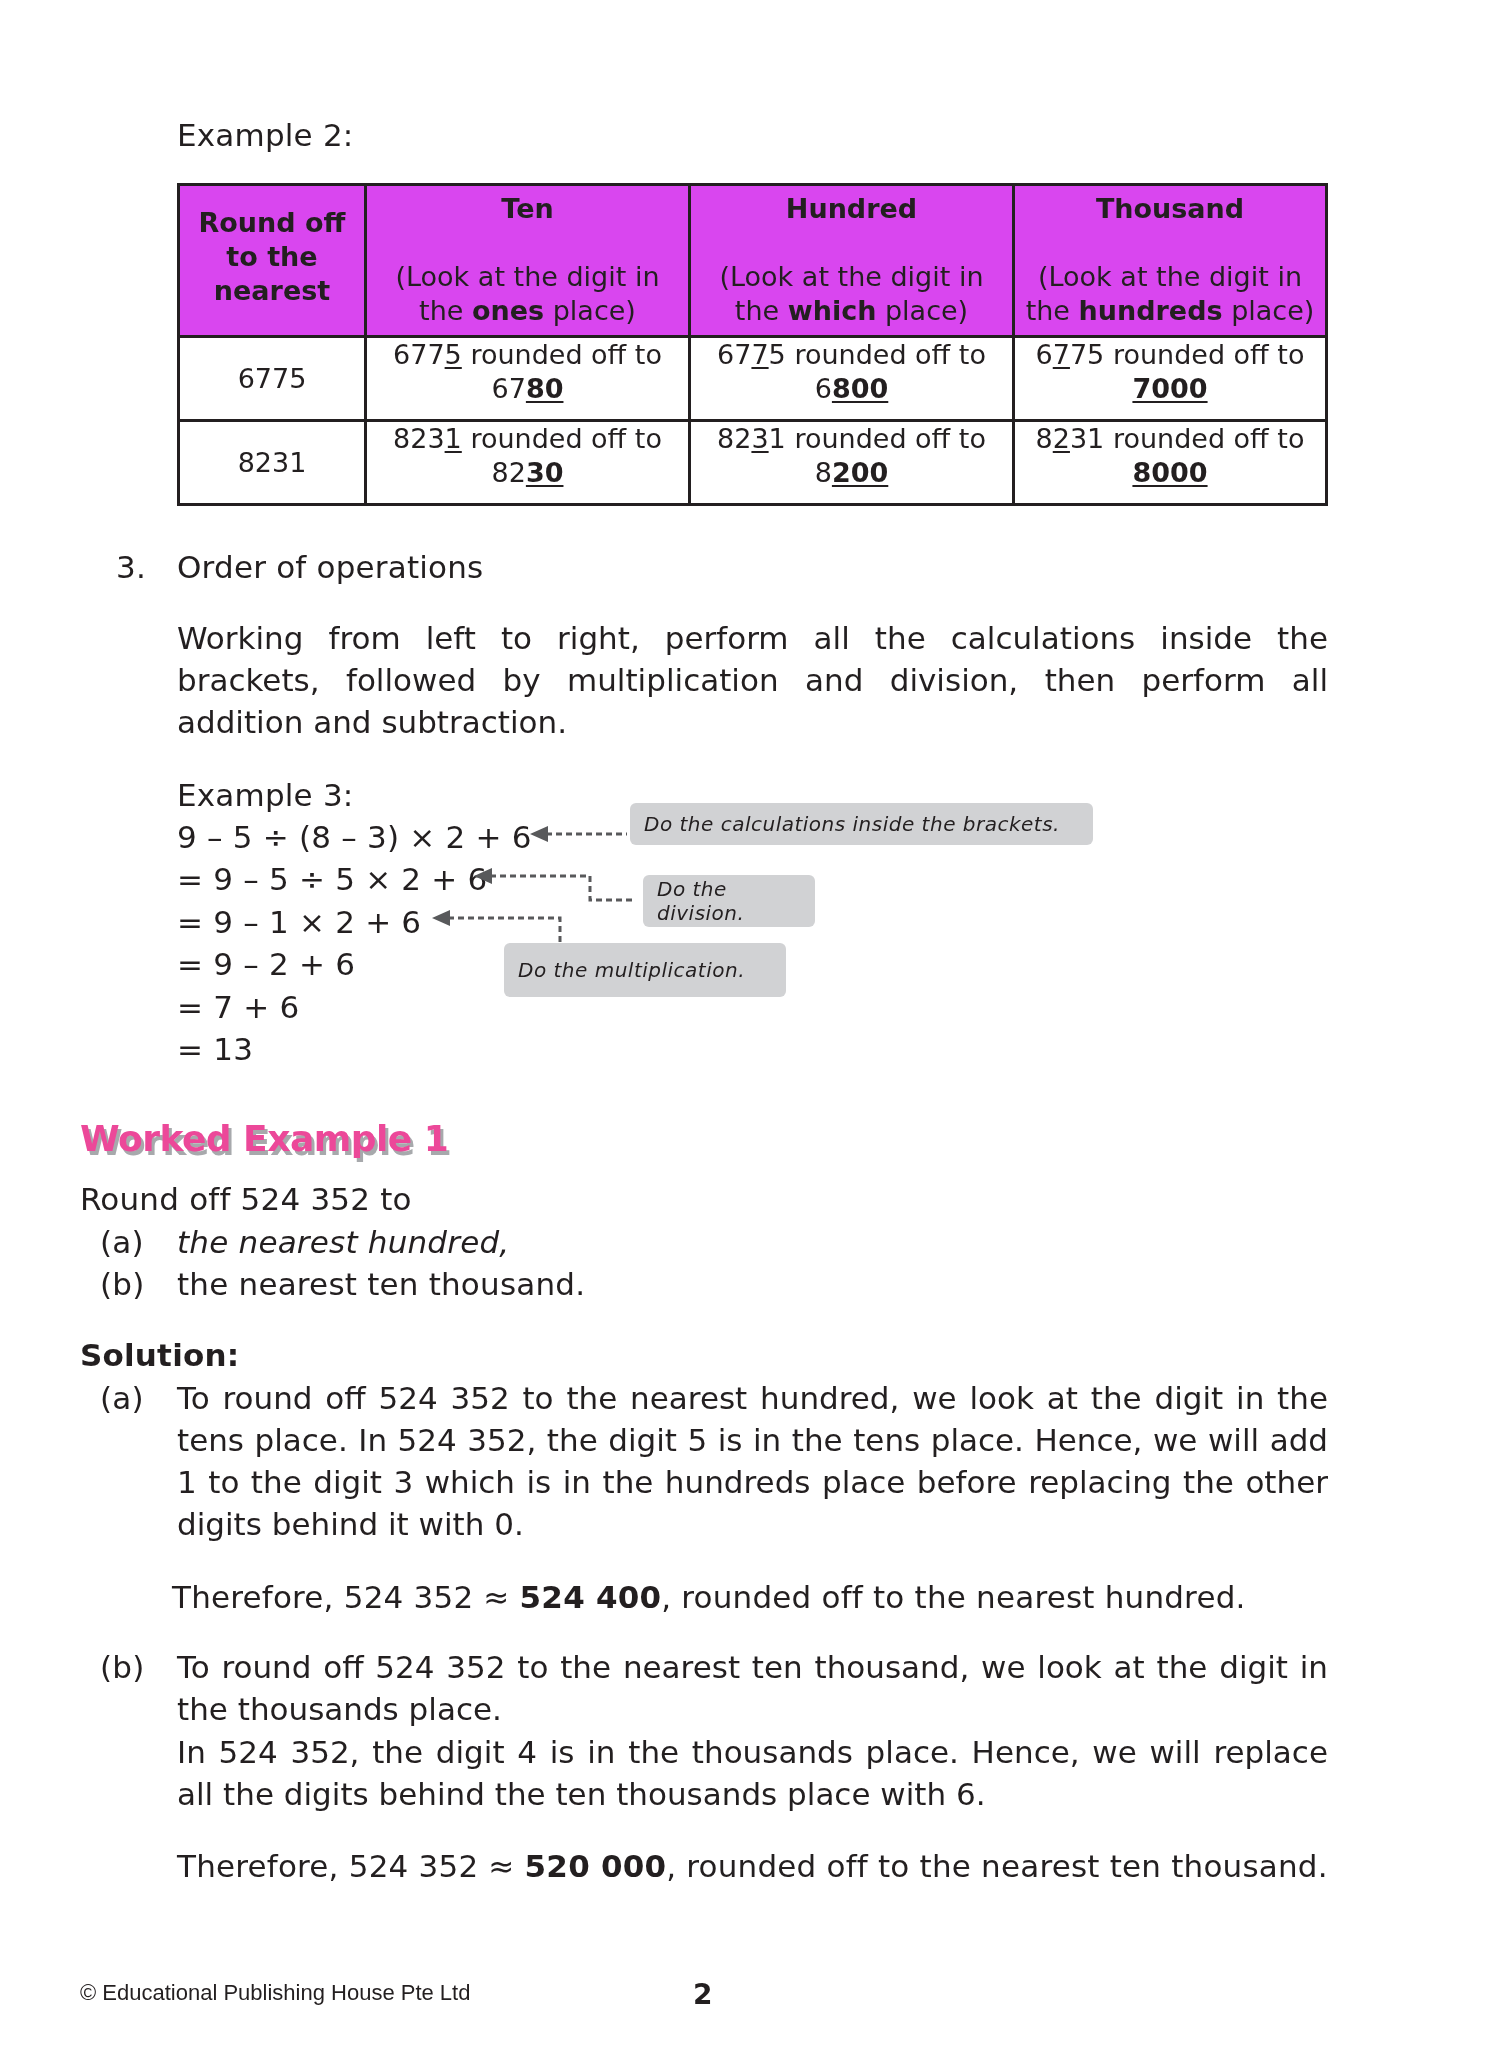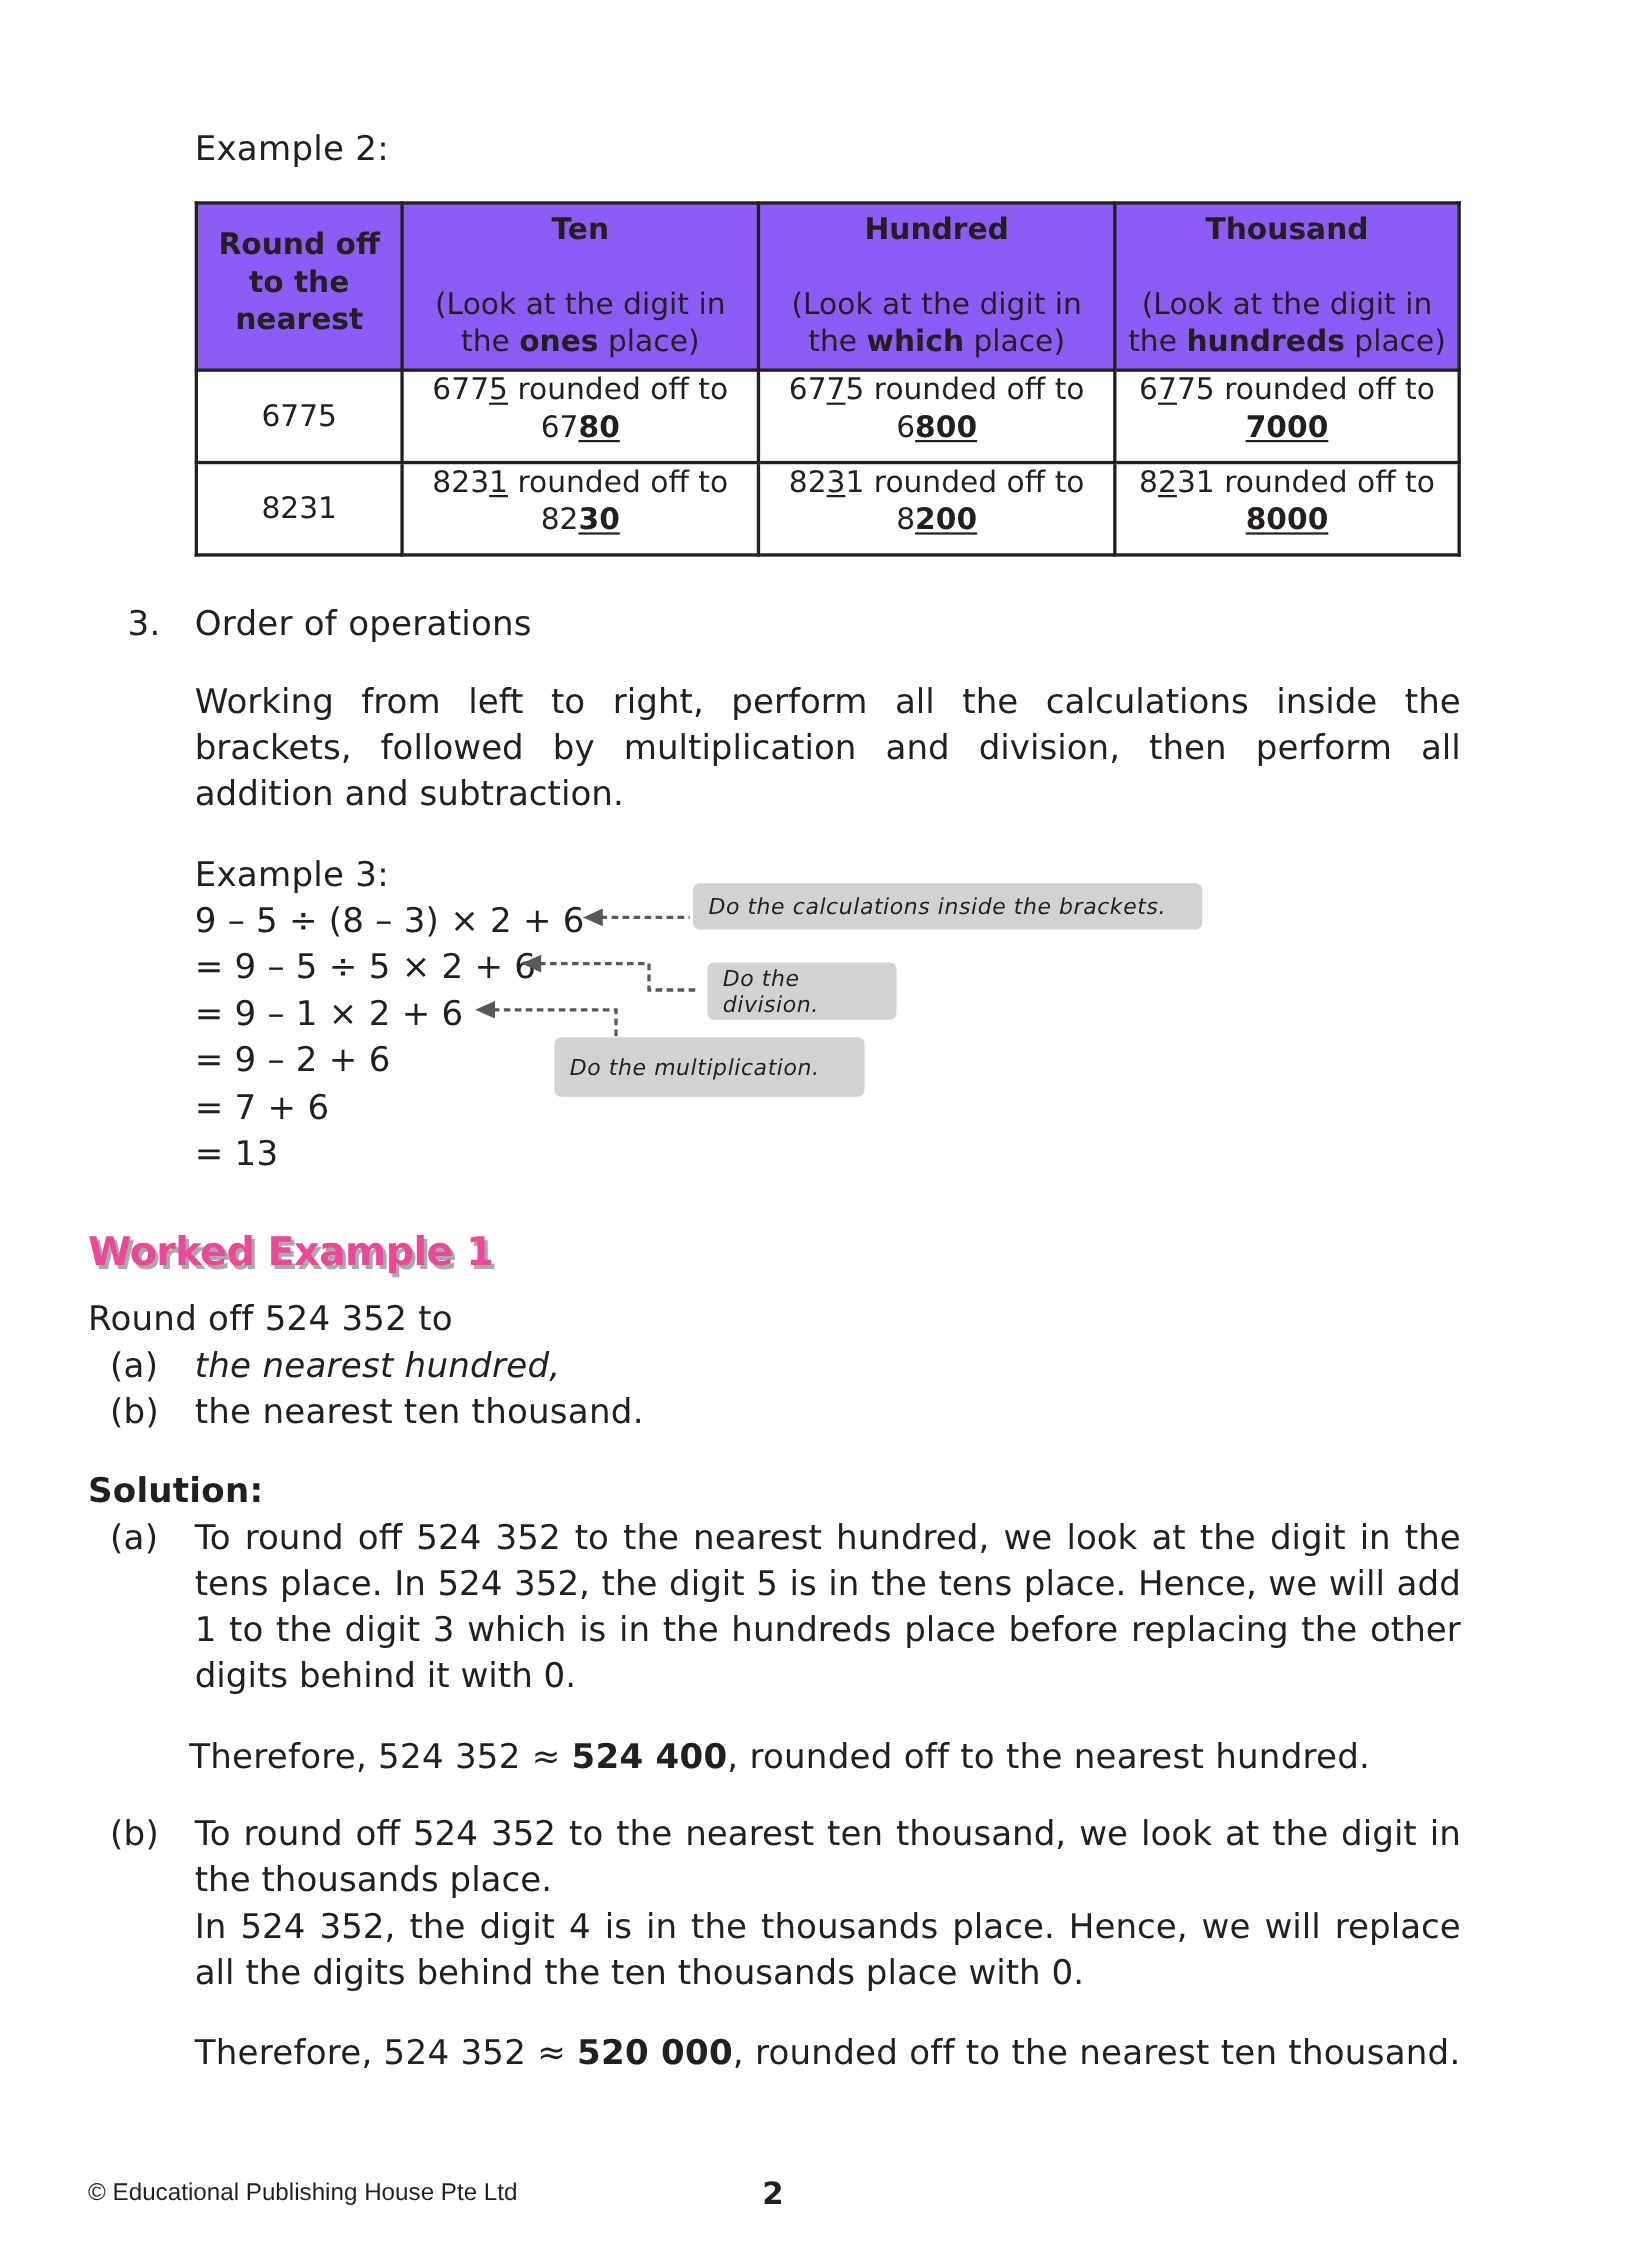--- a/index.html
+++ b/index.html
@@ -8,21 +8,21 @@
   .abs { position:absolute; }
   .txt { font-size:31px; line-height:42px; white-space:nowrap; letter-spacing:0.2px; }
   .para { font-size:31px; line-height:42px; text-align:justify; text-align-last:left; }
   u { text-decoration:underline; text-underline-offset:3px; text-decoration-thickness:2px; }
   b { font-weight:bold; }
 
   
   table.rt { position:absolute; left:177px; top:183px; width:1151px; border-collapse:collapse;
              font-size:27px; line-height:34px; }
   table.rt td, table.rt th { border:3px solid #231f20; text-align:center; vertical-align:top; padding:0 6px; }
-  table.rt th { background:#8b5cf6; font-weight:normal; }
+  table.rt th { background:#d946ef; font-weight:normal; }
   table.rt tr.hdr { height:152px; }
   table.rt tr.r1, table.rt tr.r2 { height:84px; }
   table.rt td.rowlab { vertical-align:middle; }
   table.rt th.first { vertical-align:top; padding-top:20px; font-weight:bold; }
   .th-title { font-weight:bold; display:block; margin-top:6px; height:68px; }
   .th-sub { display:block; }
 
   
   .callout { position:absolute; background:#d1d2d4; border-radius:6px;
              font-family:"DejaVu Sans", sans-serif; font-style:italic; font-size:20px;
@@ -133,17 +133,17 @@
 <div class="abs txt" style="left:177px;top:1263px;">the nearest ten thousand.</div>
 
 <div class="abs txt" style="left:80px;top:1334px;font-weight:bold;">Solution:</div>
 
 <div class="abs txt" style="left:100px;top:1377px;">(a)</div>
 <div class="abs para" style="left:177px;top:1377px;width:1151px;">To round off 524 352 to the nearest hundred, we look at the digit in the tens place. In 524 352, the digit 5 is in the tens place. Hence, we will add 1 to the digit 3 which is in the hundreds place before replacing the other digits behind it with 0.</div>
 <div class="abs txt" style="left:172px;top:1576px;"><span>Therefore, 524 352 ≈ </span><b>524 400</b><span>, rounded off to the nearest hundred.</span></div>
 
 <div class="abs txt" style="left:100px;top:1646px;">(b)</div>
 <div class="abs para" style="left:177px;top:1646px;width:1151px;">To round off 524 352 to the nearest ten thousand, we look at the digit in the thousands place.</div>
-<div class="abs para" style="left:177px;top:1731px;width:1151px;">In 524 352, the digit 4 is in the thousands place. Hence, we will replace all the digits behind the ten thousands place with 0.</div>
+<div class="abs para" style="left:177px;top:1731px;width:1151px;">In 524 352, the digit 4 is in the thousands place. Hence, we will replace all the digits behind the ten thousands place with 6.</div>
 <div class="abs txt" style="left:177px;top:1845px;"><span>Therefore, 524 352 ≈ </span><b>520 000</b><span>, rounded off to the nearest ten thousand.</span></div>
 
 <div class="abs footer" style="left:80px;top:1980px;">© Educational Publishing House Pte Ltd</div>
 <div class="abs pagenum" style="left:693px;top:1978px;">2</div>
 
 </body></html>

